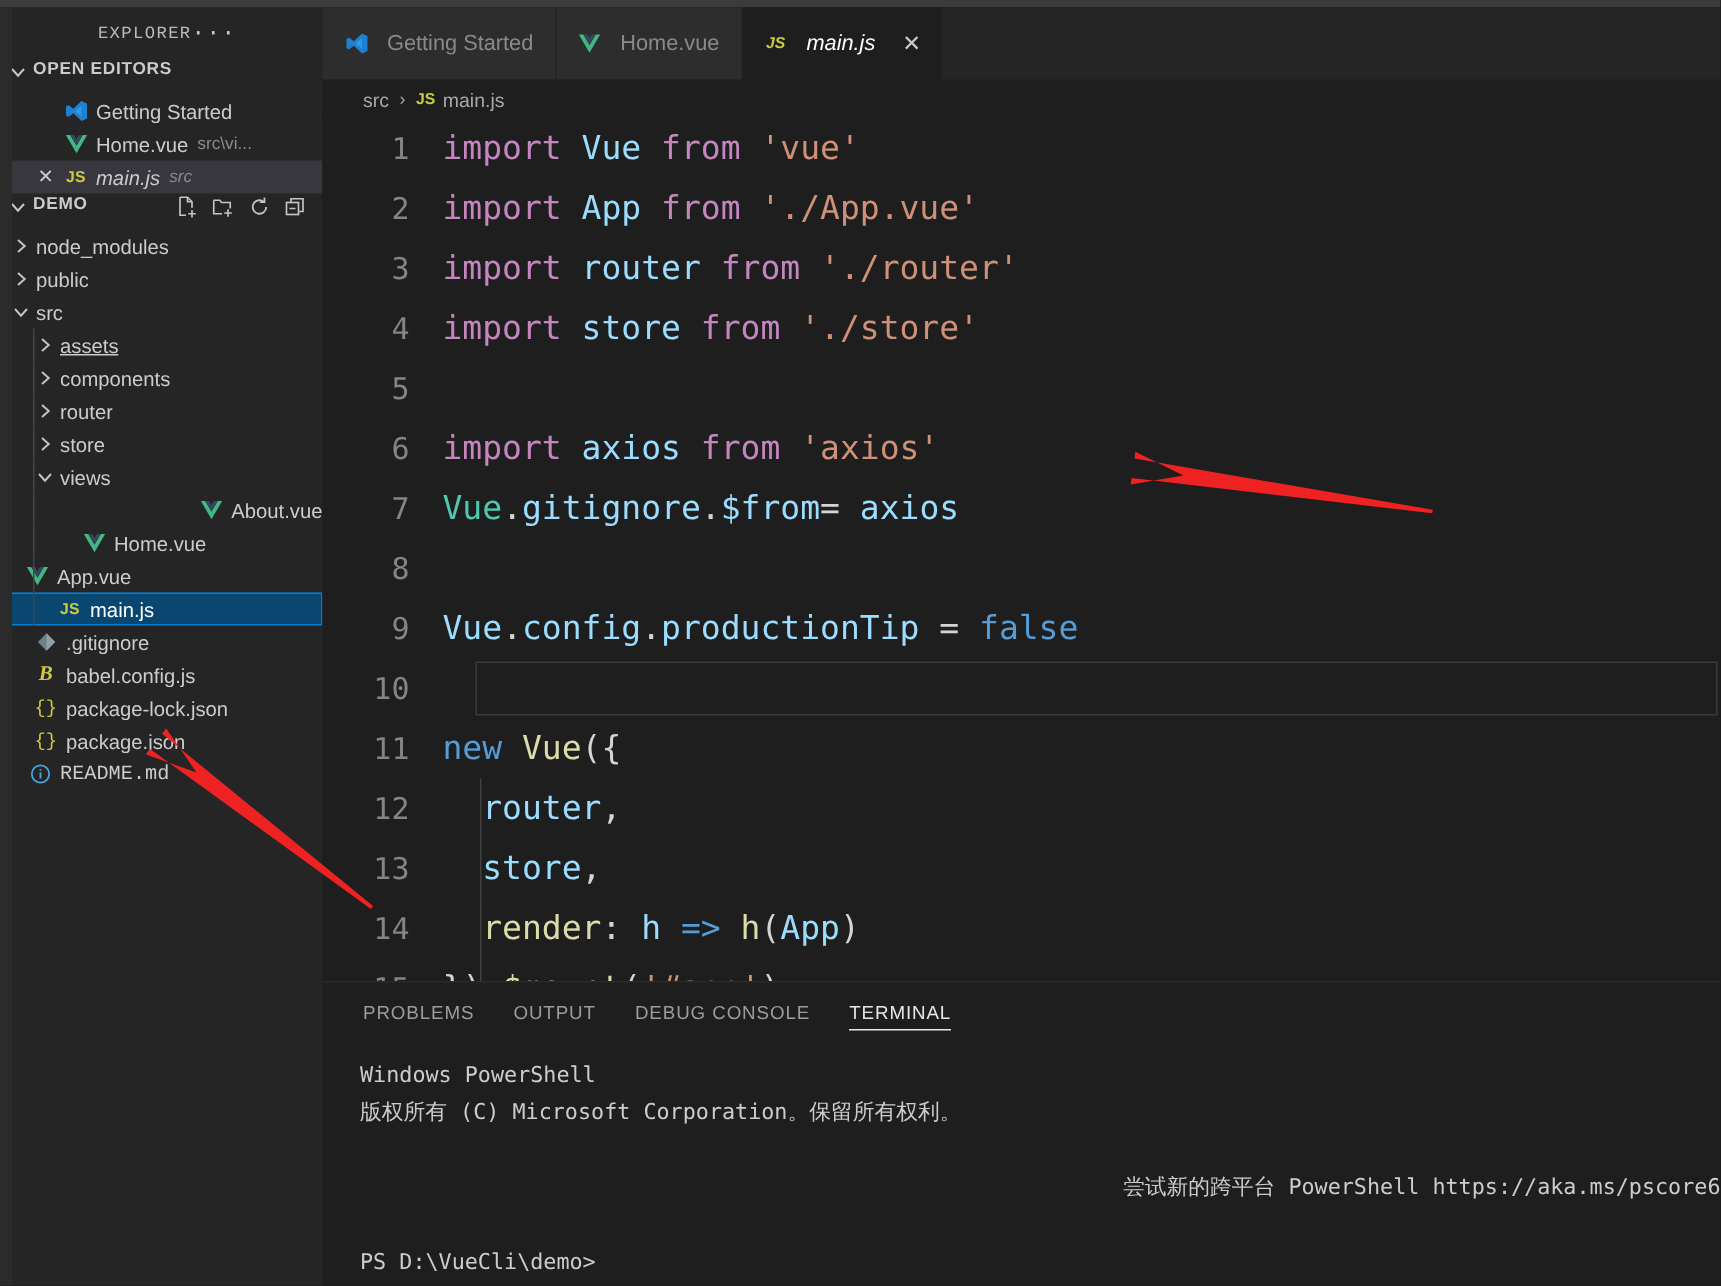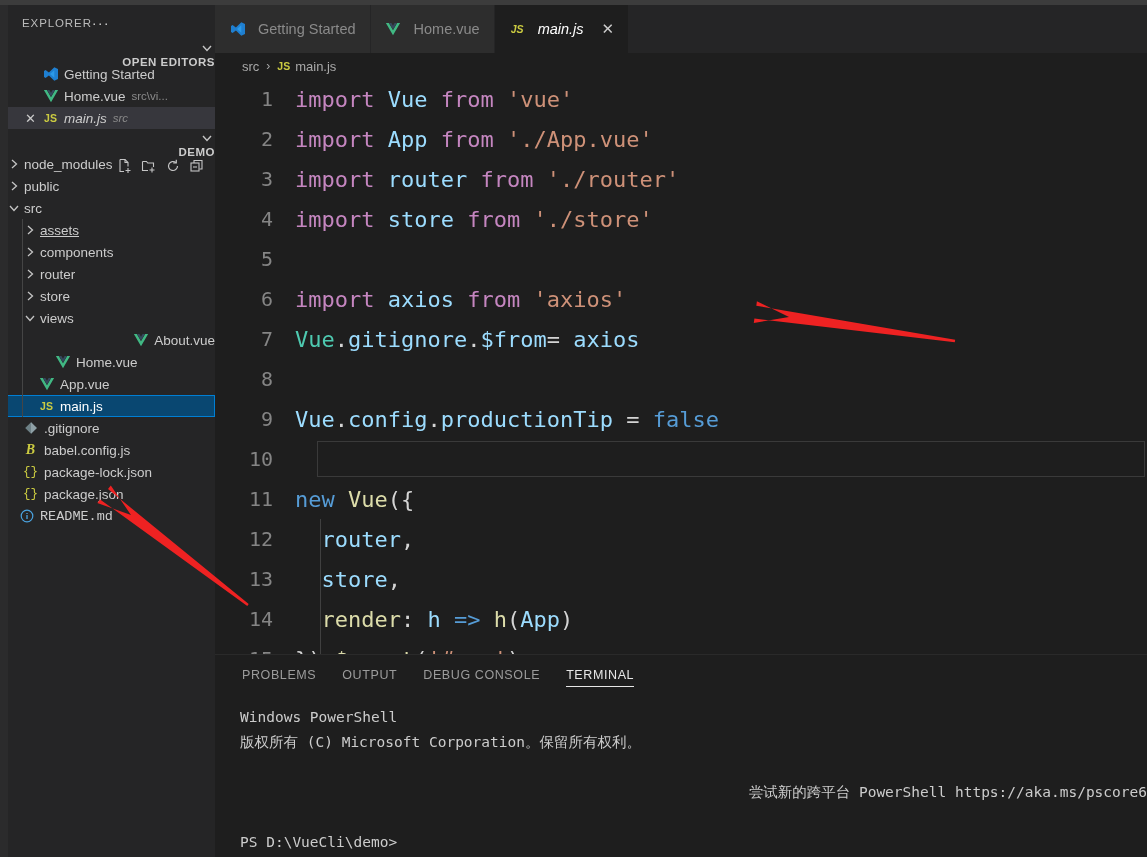--- a/index.html
+++ b/index.html
@@ -11,26 +11,26 @@
   }
   #root{position:relative;width:1147px;height:857px;}
 
   
   .titlebar{position:absolute;left:0;top:0;width:1147px;height:5px;background:#3c3c3c;}
 
   
   .sidebar{position:absolute;left:0;top:5px;width:215px;height:852px;background:#252526;}
   .side-edge{position:absolute;left:0;top:5px;width:8px;height:852px;background:#2b2b2c;}
 
-  .side-header{height:35px;display:flex;align-items:center;justify-content:flex-start;
-    padding:0 14px 0 22px;box-sizing:border-box;}
+  .side-header{height:35px;display:flex;align-items:center;justify-content:center;
+    padding:0 14px 0 22px;box-sizing:border-box;font-family:Liberation Mono, monospace;}
   .side-header .ttl{font-size:11.5px;letter-spacing:.9px;color:#bbbbbb;}
   .dots{color:#cccccc;font-size:15px;line-height:10px;letter-spacing:1px;cursor:pointer;}
 
-  .sect-head{height:23px;display:flex;align-items:flex-end;padding-left:4px;box-sizing:border-box;flex-direction:column;}
+  .sect-head{height:23px;display:flex;align-items:flex-start;padding-left:4px;box-sizing:border-box;}
   .sect-head .cname{font-size:11.5px;font-weight:bold;letter-spacing:.5px;color:#cccccc;margin-left:2px;}
   .sect-actions{margin-left:auto;display:flex;gap:8px;padding-right:10px;align-items:center;}
 
   .chev{width:16px;height:16px;flex:none;display:inline-flex;align-items:center;justify-content:center;}
   .chev svg{width:16px;height:16px;}
 
   .row{height:22px;display:flex;align-items:center;box-sizing:border-box;
        font-size:13.5px;color:#cccccc;white-space:nowrap;cursor:pointer;position:relative;}
   .row .nm{overflow:hidden;text-overflow:ellipsis;}
   .row .desc{font-size:11.5px;color:#8a8a8a;margin-left:6px;}
@@ -273,21 +273,21 @@
           <span class="tree-guide" style="left: 22px;"></span>
           <span class="chev"></span>
           <span class="ficon">
             <svg width="16" height="16" viewBox="0 0 18 16">
               <path d="M1 1.2h3.3L9 9.3l4.7-8.1H17L9 15Z" fill="#41b883"></path>
               <path d="M4.6 1.2h2.6L9 4.4l1.8-3.2h2.6L9 8.7Z" fill="#35495e"></path>
             </svg>
           </span>
           <span class="nm">Home.vue</span>
         </div>
-        <div class="row" style="padding-left: 22px;">
+        <div class="row" style="">
           <span class="tree-guide" style="left: 22px;"></span>
           <span class="chev"></span>
           <span class="ficon">
             <svg width="16" height="16" viewBox="0 0 18 16">
               <path d="M1 1.2h3.3L9 9.3l4.7-8.1H17L9 15Z" fill="#41b883"></path>
               <path d="M4.6 1.2h2.6L9 4.4l1.8-3.2h2.6L9 8.7Z" fill="#35495e"></path>
             </svg>
           </span>
           <span class="nm">App.vue</span>
         </div>

